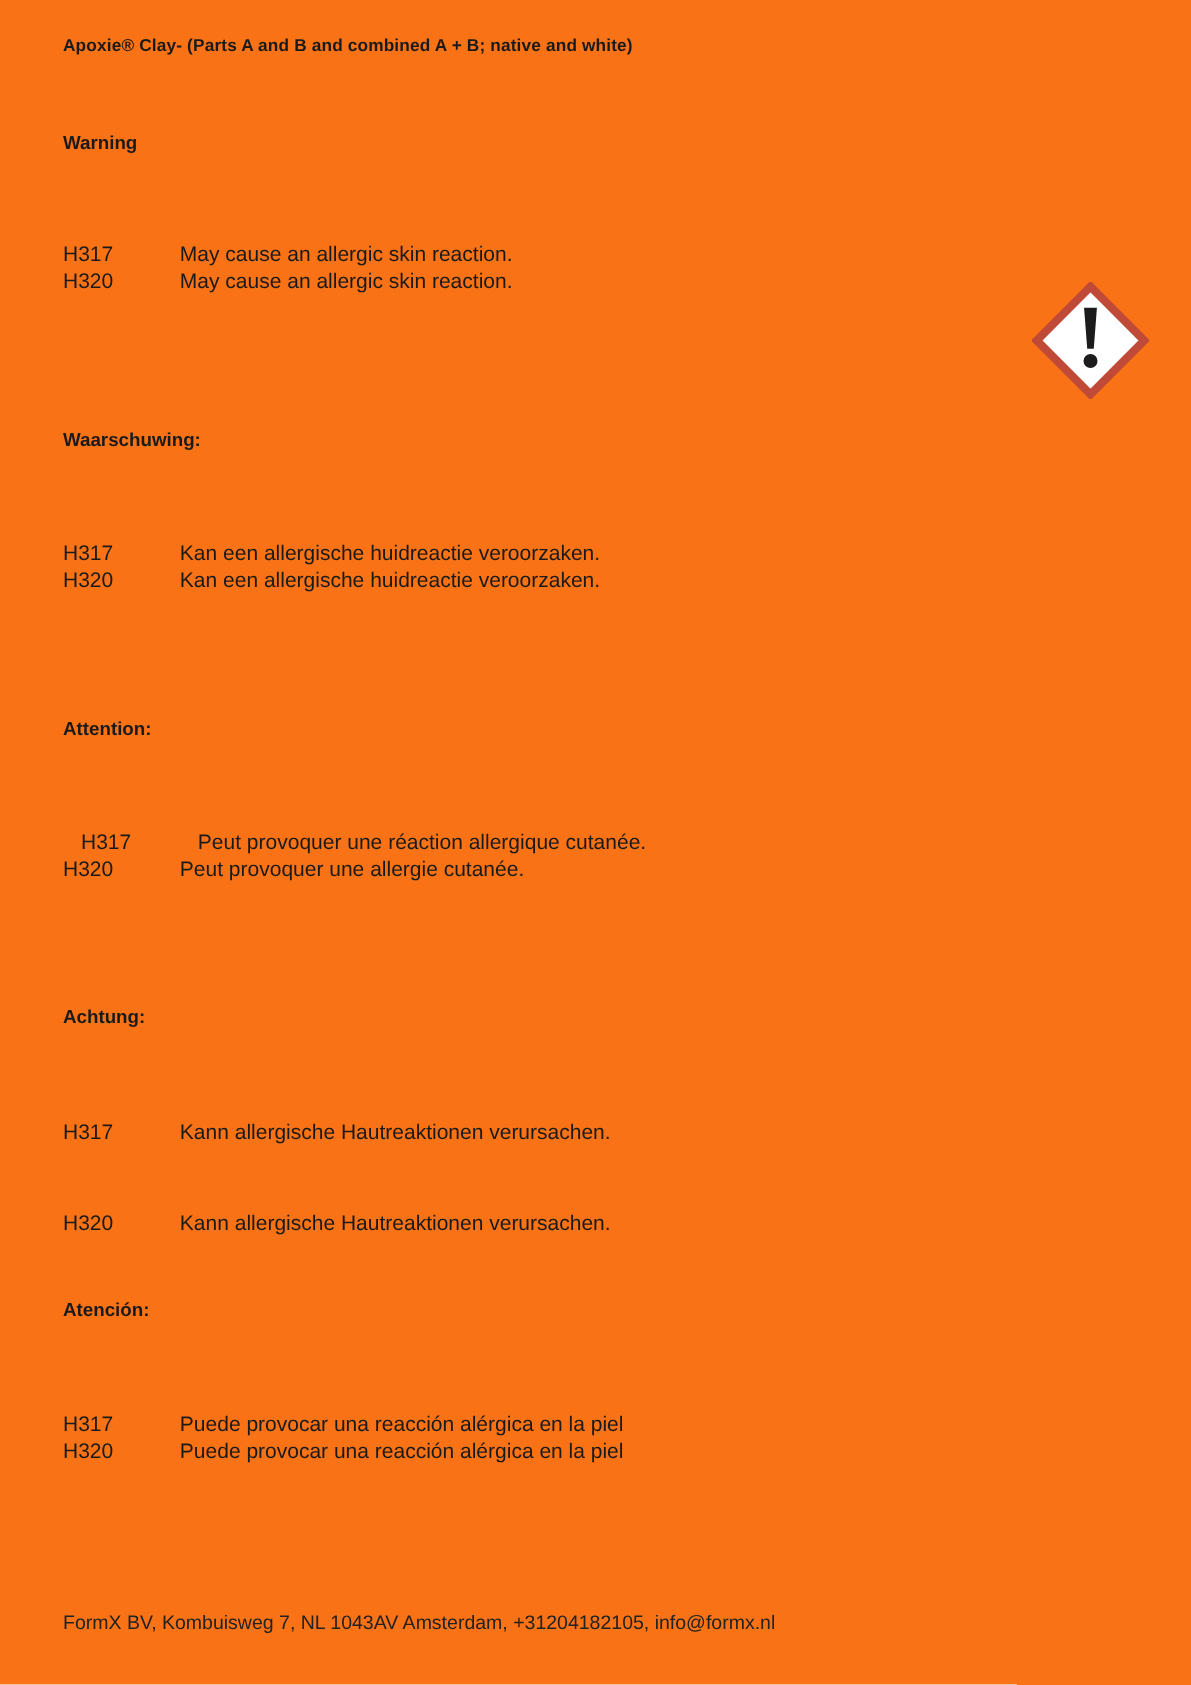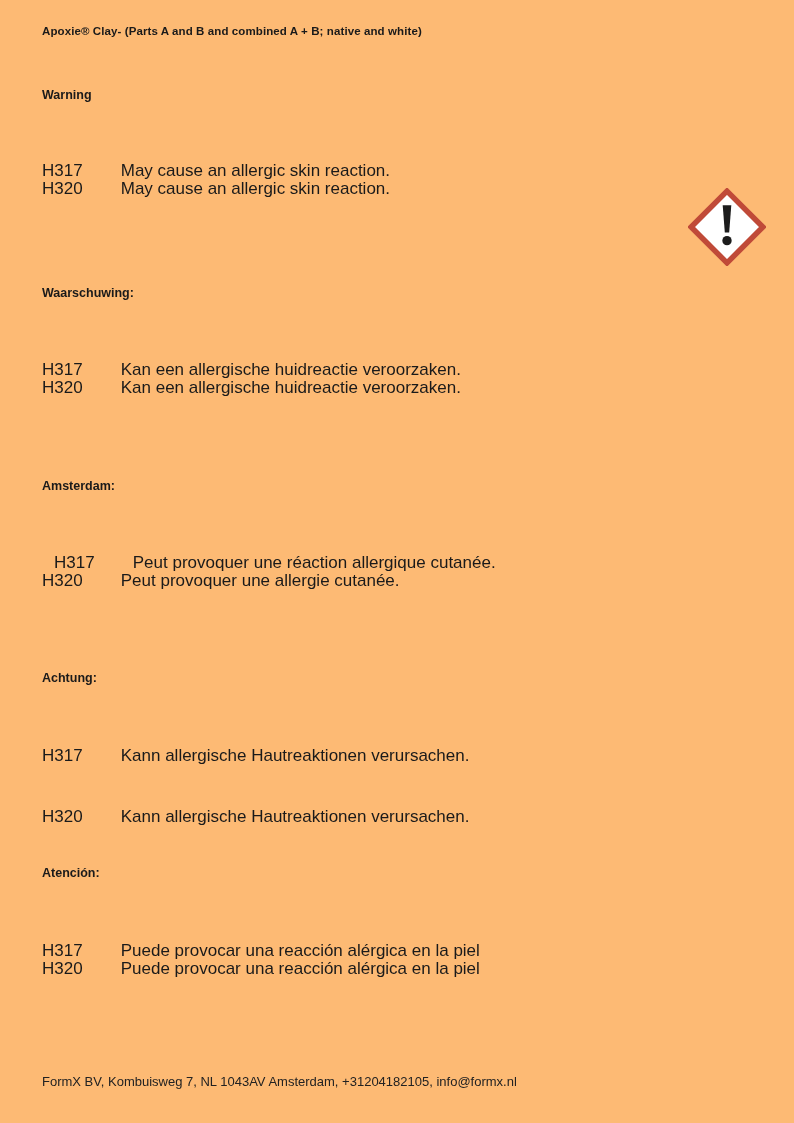--- a/index.html
+++ b/index.html
@@ -4,21 +4,21 @@
 <style>
   html, body {
     margin: 0;
     padding: 0;
     background: #ffffff;
   }
   .page {
     position: relative;
     width: 794px;
     height: 1123px;
-    background: #fdba74;
+    background: #f97316;
     font-family: "Liberation Sans", sans-serif;
     color: #1a1a1a;
     overflow: hidden;
   }
   .doc-title {
     position: absolute;
     left: 42px;
     top: 25px;
     font-size: 11.5px;
     font-weight: bold;
@@ -28,21 +28,21 @@
   .sec-heading {
     position: absolute;
     left: 42px;
     font-size: 12.5px;
     font-weight: bold;
     white-space: nowrap;
   }
   .h-row {
     position: absolute;
     left: 42px;
-    font-size: 17px;
+    font-size: 14px;
     white-space: nowrap;
   }
   .h-code {
     display: inline-block;
     width: 74px;
   }
   
   .s0-h { top: 88px; }  .s0-r0 { top: 161px; } .s0-r1 { top: 179px; }
   .s1-h { top: 286px; } .s1-r0 { top: 360px; } .s1-r1 { top: 378px; }
   .s2-h { top: 479px; } .s2-r0 { top: 553px; margin-left: 12px; } .s2-r1 { top: 571px; }
@@ -90,21 +90,21 @@
   <div class="sec-heading s1-h">Waarschuwing:</div>
   <div class="h-row s1-r0">
     <span class="h-code">H317</span>
     <span>Kan een allergische huidreactie veroorzaken.</span>
   </div>
   <div class="h-row s1-r1">
     <span class="h-code">H320</span>
     <span>Kan een allergische huidreactie veroorzaken.</span>
   </div>
 
-  <div class="sec-heading s2-h">Amsterdam:</div>
+  <div class="sec-heading s2-h">Attention:</div>
   <div class="h-row s2-r0">
     <span class="h-code">H317</span>
     <span>Peut provoquer une réaction allergique cutanée.</span>
   </div>
   <div class="h-row s2-r1">
     <span class="h-code">H320</span>
     <span>Peut provoquer une allergie cutanée.</span>
   </div>
 
   <div class="sec-heading s3-h">Achtung:</div>

